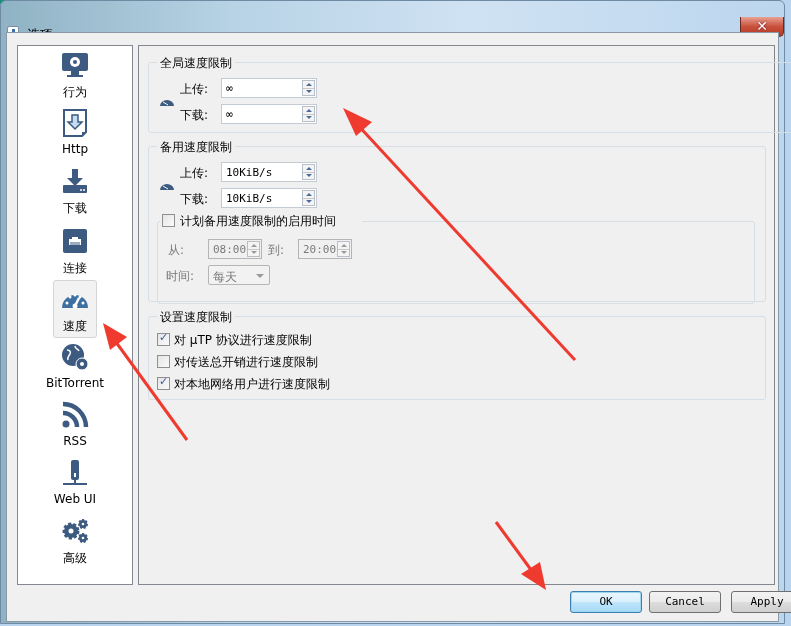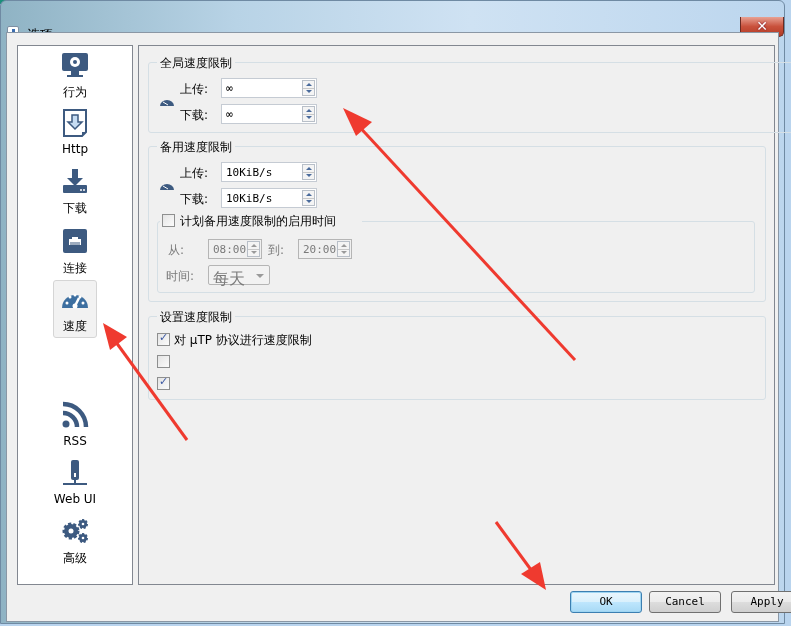--- a/index.html
+++ b/index.html
@@ -31,21 +31,21 @@
   .tri-up{position:absolute;left:3px;top:2px;width:0;height:0;border-left:3px solid transparent;border-right:3px solid transparent;border-bottom:3px solid #4a6b9c;}
   .tri-down{position:absolute;left:3px;top:2px;width:0;height:0;border-left:3px solid transparent;border-right:3px solid transparent;border-top:3px solid #4a6b9c;}
   .disabled .spin{background:#f0f0f0;border-color:#b5b5b5;}
   .disabled .val{color:#7a7a7a;}
   .disabled .tri-up{border-bottom-color:#9a9a9a;}
   .disabled .tri-down{border-top-color:#9a9a9a;}
   .disabled .lbl{color:#7a7a7a;}
   .cb{position:absolute;width:13px;height:13px;border:1px solid #8e8f8f;background:linear-gradient(135deg,#e4e4e4,#fbfbfb);box-sizing:border-box;}
   .cb .check{position:absolute;left:1px;top:-3px;font-size:11px;color:#3b58a2;font-weight:bold;}
   .combo{position:absolute;width:62px;height:20px;border:1px solid #b5b5b5;border-radius:2px;background:#f2f2f2;box-sizing:border-box;}
-  .combo .val{position:absolute;left:4px;top:3px;color:#7a7a7a;font-size:16px;}
+  .combo .val{position:absolute;left:4px;top:3px;color:#7a7a7a;font-size:12px;}
   .combo .caret{position:absolute;right:5px;top:8px;width:0;height:0;border-left:4px solid transparent;border-right:4px solid transparent;border-top:4px solid #9a9a9a;}
   .btn{position:absolute;top:558px;width:72px;height:22px;border:1px solid #707070;border-radius:3px;background:linear-gradient(#f2f2f2,#ebebeb 50%,#dddddd 51%,#cfcfcf);box-sizing:border-box;text-align:center;font-family:"DejaVu Sans Mono","Liberation Mono",monospace;font-size:11px;line-height:20px;margin-left:32px;}
   .btn.default{border-color:#3c7fb1;background:linear-gradient(#eaf6fd,#d9f0fc 50%,#bee6fd 51%,#a7d9f5);box-shadow:inset 0 0 0 1px #9ed5f2;}
   .gauge{position:absolute;width:16px;height:10px;}
   .arrow-overlay{position:absolute;left:0;top:0;pointer-events:none;}
 </style>
 </head>
 <body>
 
 <div class="topstrip"></div>
@@ -107,20 +107,29 @@
           <path d="M2 24a13 13 0 0 1 26 0z" fill="#3d6fa0"></path>
           <circle cx="7" cy="19" r="1.5" fill="#fff"></circle>
             <circle cx="10" cy="13" r="1.5" fill="#fff"></circle>
             <circle cx="15" cy="11" r="1.5" fill="#fff"></circle>
             <circle cx="20" cy="13" r="1.5" fill="#fff"></circle>
             <circle cx="23" cy="19" r="1.5" fill="#fff"></circle>
           <path d="M15 22l4-8" stroke="#fff" stroke-width="2.5"></path>
             <circle cx="15" cy="22" r="2.5" fill="#fff"></circle>
         </svg>
         <span class="label">速度</span>
+      </div>
+      <div class="nav-item" style="top:294px">
+        <svg class="icon" viewBox="0 0 30 30">
+          <circle cx="13" cy="13" r="11" fill="#3d5a80"></circle>
+          <path d="M7 8c3 0 4 2 3 4s-3 3-2 6M15 4c0 3 3 3 4 5" stroke="#fff" stroke-width="1.5" fill="none"></path>
+          <circle cx="22" cy="22" r="6" fill="#3d5a80" stroke="#fff" stroke-width="1"></circle>
+            <circle cx="22" cy="22" r="2" fill="#fff"></circle>
+        </svg>
+        <span class="label">BitTorrent</span>
       </div>
       <div class="nav-item" style="top:352px">
         <svg class="icon" viewBox="0 0 30 30">
           <circle cx="6" cy="24" r="3.5" fill="#3d5a80"></circle>
           <path d="M3 13a14 14 0 0 1 14 14" stroke="#3d5a80" stroke-width="4.5" fill="none"></path>
           <path d="M3 4a23 23 0 0 1 23 23" stroke="#3d5a80" stroke-width="4.5" fill="none"></path>
         </svg>
         <span class="label">RSS</span>
       </div>
       <div class="nav-item" style="top:410px">
@@ -203,21 +212,21 @@
           <div class="arrows">
               <div class="up">
                 <div class="tri-up"></div>
               </div>
               <div class="down">
                 <div class="tri-down"></div>
               </div>
             </div>
         </div>
 
-        <div class="group" style="left:8px;top:74px;width:598px;height:72px">
+        <div class="group" style="left:8px;top:74px;width:598px;height:83px">
           <div style="position:absolute;left:2px;top:-9px;background:#f0f0f0;padding:0 3px;height:16px;width:196px">
             <div class="cb" style="left:2px;top:1px"></div>
             <span class="lbl" style="left:20px;top:0px">计划备用速度限制的启用时间</span>
           </div>
           <div class="disabled">
             <span class="lbl" style="left:10px;top:20px">从:</span>
             <div class="spin" style="left:50px;top:17px;width:54px">
               <span class="val">08:00</span>
               <div class="arrows">
                   <div class="up">
@@ -252,25 +261,27 @@
       <div class="group" style="left:9px;top:270px;width:618px;height:84px">
         <span class="group-title">设置速度限制</span>
         <div style="position:absolute;left:8px;top:15px;width:200px;height:16px">
           <div class="cb" style="left:0;top:1px">
               <span class="check">✓</span>
             </div>
           <span class="lbl" style="left:17px;top:0">对 µTP 协议进行速度限制</span>
         </div>
         <div style="position:absolute;left:8px;top:37px;width:200px;height:16px">
           <div class="cb" style="left:0;top:1px"></div>
+          <span class="lbl" style="left:17px;top:0">对传送总开销进行速度限制</span>
         </div>
         <div style="position:absolute;left:8px;top:59px;width:200px;height:16px">
           <div class="cb" style="left:0;top:1px">
               <span class="check">✓</span>
             </div>
+          <span class="lbl" style="left:17px;top:0">对本地网络用户进行速度限制</span>
         </div>
       </div>
     </div>
 
     <div class="btn default" style="left:531px">OK</div>
     <div class="btn" style="left:610px">Cancel</div>
     <div class="btn" style="left:692px">Apply</div>
   </div>
 </div>
 

